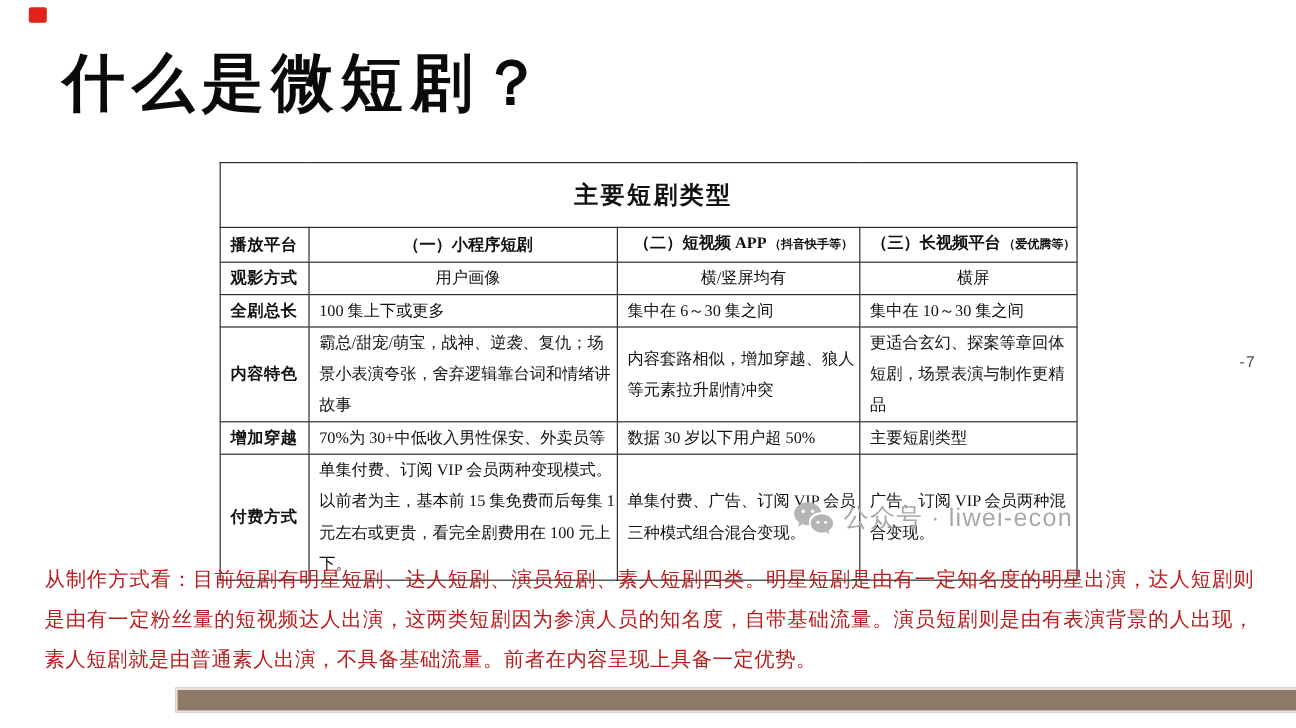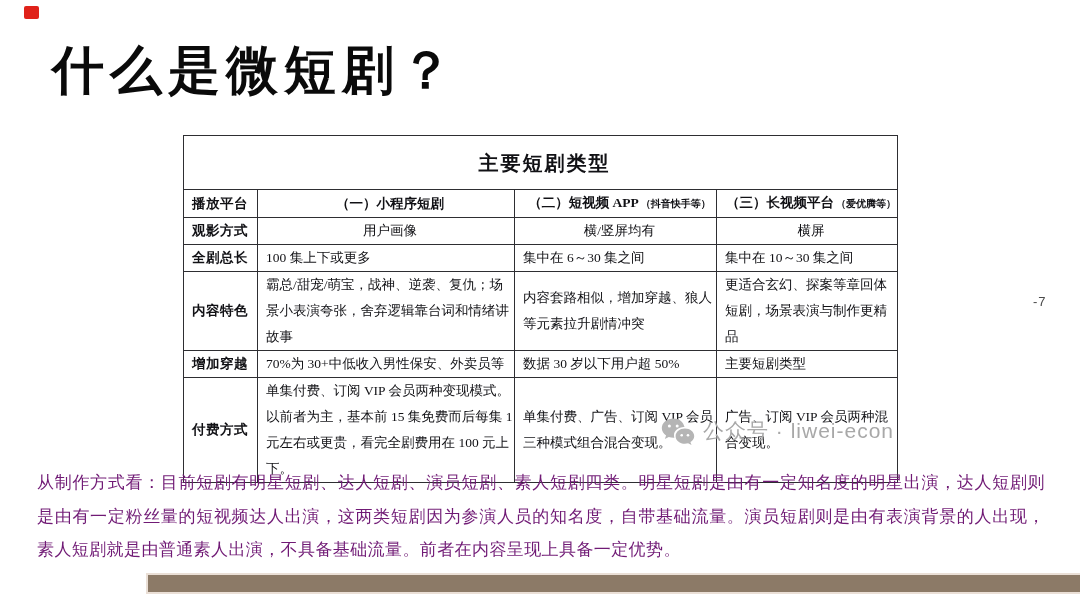--- a/index.html
+++ b/index.html
@@ -62,21 +62,21 @@
     position:absolute;left:660px;top:417px;
     display:flex;align-items:flex-start;gap:7px;
     color:#a8a8a8;font-size:21px;letter-spacing:1px;
     z-index:5;white-space:nowrap;
   }
   .watermark svg{display:block;}
   
   .footer-par{
     position:absolute;left:37px;top:466px;width:1008px;
     font-size:17px;line-height:33.5px;
-    font-weight:500;color:#701a75;
+    font-weight:500;color:#b91c1c;
     letter-spacing:0.4px;text-align:justify;
   }
   
   .bottom-bar{
     position:absolute;left:146px;right:0;top:573px;height:17px;
     background:#8c7a67;
     border:2px solid #eadfd6;border-right:none;
   }
 </style>
 </head>

